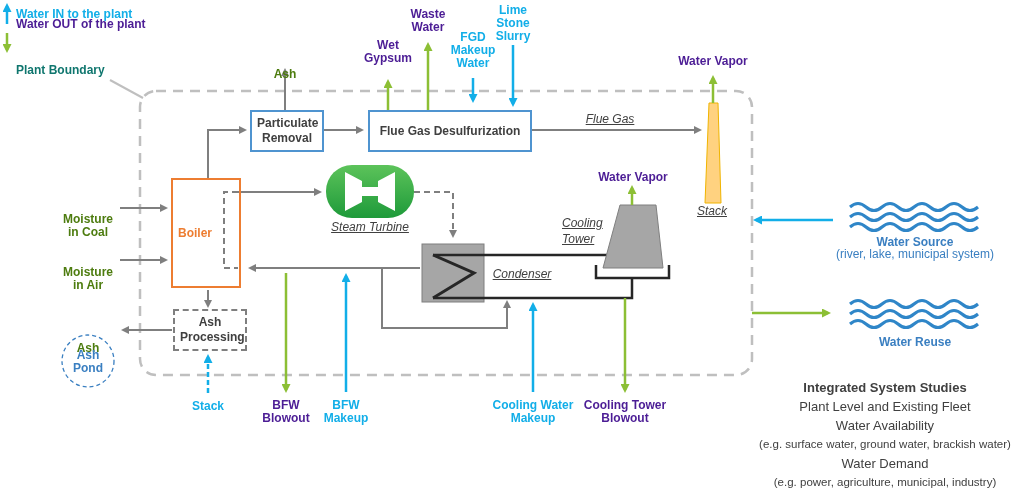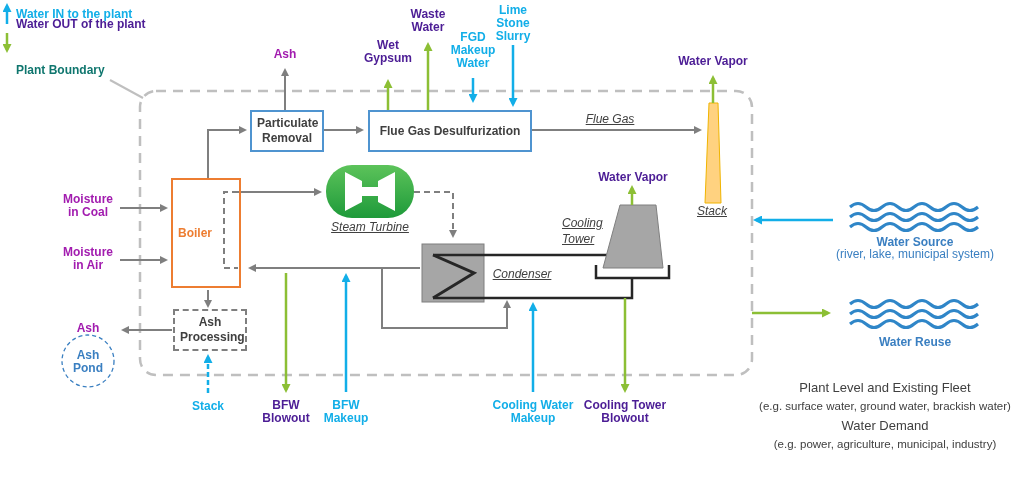--- a/index.html
+++ b/index.html
@@ -1,21 +1,21 @@
 <!DOCTYPE html>
 <html><head>
 <meta charset="utf-8">
 <style>
   html,body{margin:0;padding:0;background:#ffffff;}
   body{width:1027px;height:491px;position:relative;overflow:hidden;font-family:"Liberation Sans","DejaVu Sans",sans-serif;}
   svg{position:absolute;left:0;top:0;}
   .t{position:absolute;font-weight:bold;font-size:12px;line-height:13px;text-align:center;white-space:nowrap;}
   .blue{color:#12aee8;}
   .green{color:#4c1d95;}
-  .dark{color:#a21caf;}
+  .dark{color:#4d7c0f;margin-top:20px;}
   .gray{color:#0f766e;}
   .navy{color:#3a7fc1;}
   .ital{font-style:italic;font-weight:normal;color:#404040;font-size:12px;text-decoration:underline;}
   .box{position:absolute;background:#fff;display:flex;align-items:center;justify-content:center;text-align:center;font-weight:bold;font-size:12px;line-height:15px;color:#404040;}
   .studies{position:absolute;left:745px;top:378px;width:280px;text-align:center;color:#404040;font-size:13px;line-height:19px;}
   .studies .hd{font-weight:bold;font-size:13px;}
   .studies .sm{font-size:11.5px;}
 </style>
 </head>
 <body>
@@ -169,17 +169,19 @@
 <div class="t green" style="left:256px;top:399px;width:60px;white-space:normal;">BFW Blowout</div>
 <div class="t blue" style="left:316px;top:399px;width:60px;white-space:normal;">BFW Makeup</div>
 <div class="t blue" style="left:488px;top:399px;width:90px;white-space:normal;">Cooling Water Makeup</div>
 <div class="t green" style="left:580px;top:399px;width:90px;white-space:normal;">Cooling Tower Blowout</div>
 
 <div class="t navy" style="left:850px;top:236px;width:130px;">Water Source</div>
 <div class="t navy" style="left:820px;top:248px;width:190px;font-weight:normal;">(river, lake, municipal system)</div>
 <div class="t navy" style="left:850px;top:336px;width:130px;">Water Reuse</div>
 
 <div class="studies">
+  <div class="hd">Integrated System Studies</div>
   <div>Plant Level and Existing Fleet</div>
+  <div>Water Availability</div>
   <div class="sm">(e.g. surface water, ground water, brackish water)</div>
   <div>Water Demand</div>
   <div class="sm">(e.g. power, agriculture, municipal, industry)</div>
 </div>
 
 </body></html>

